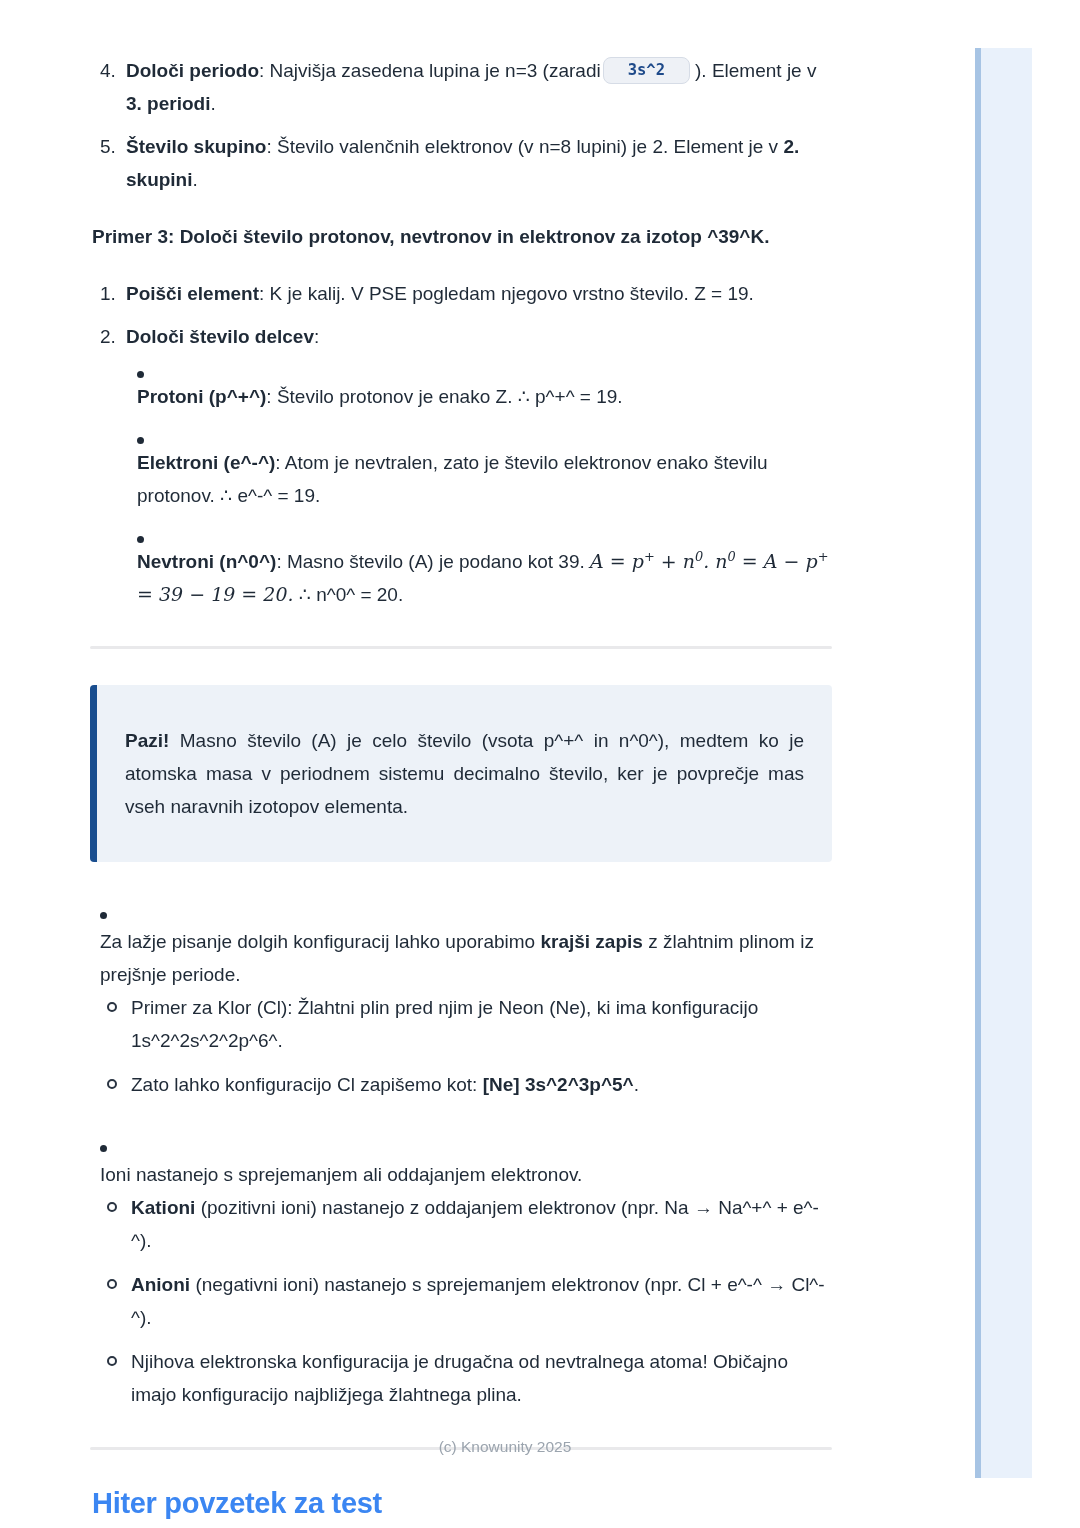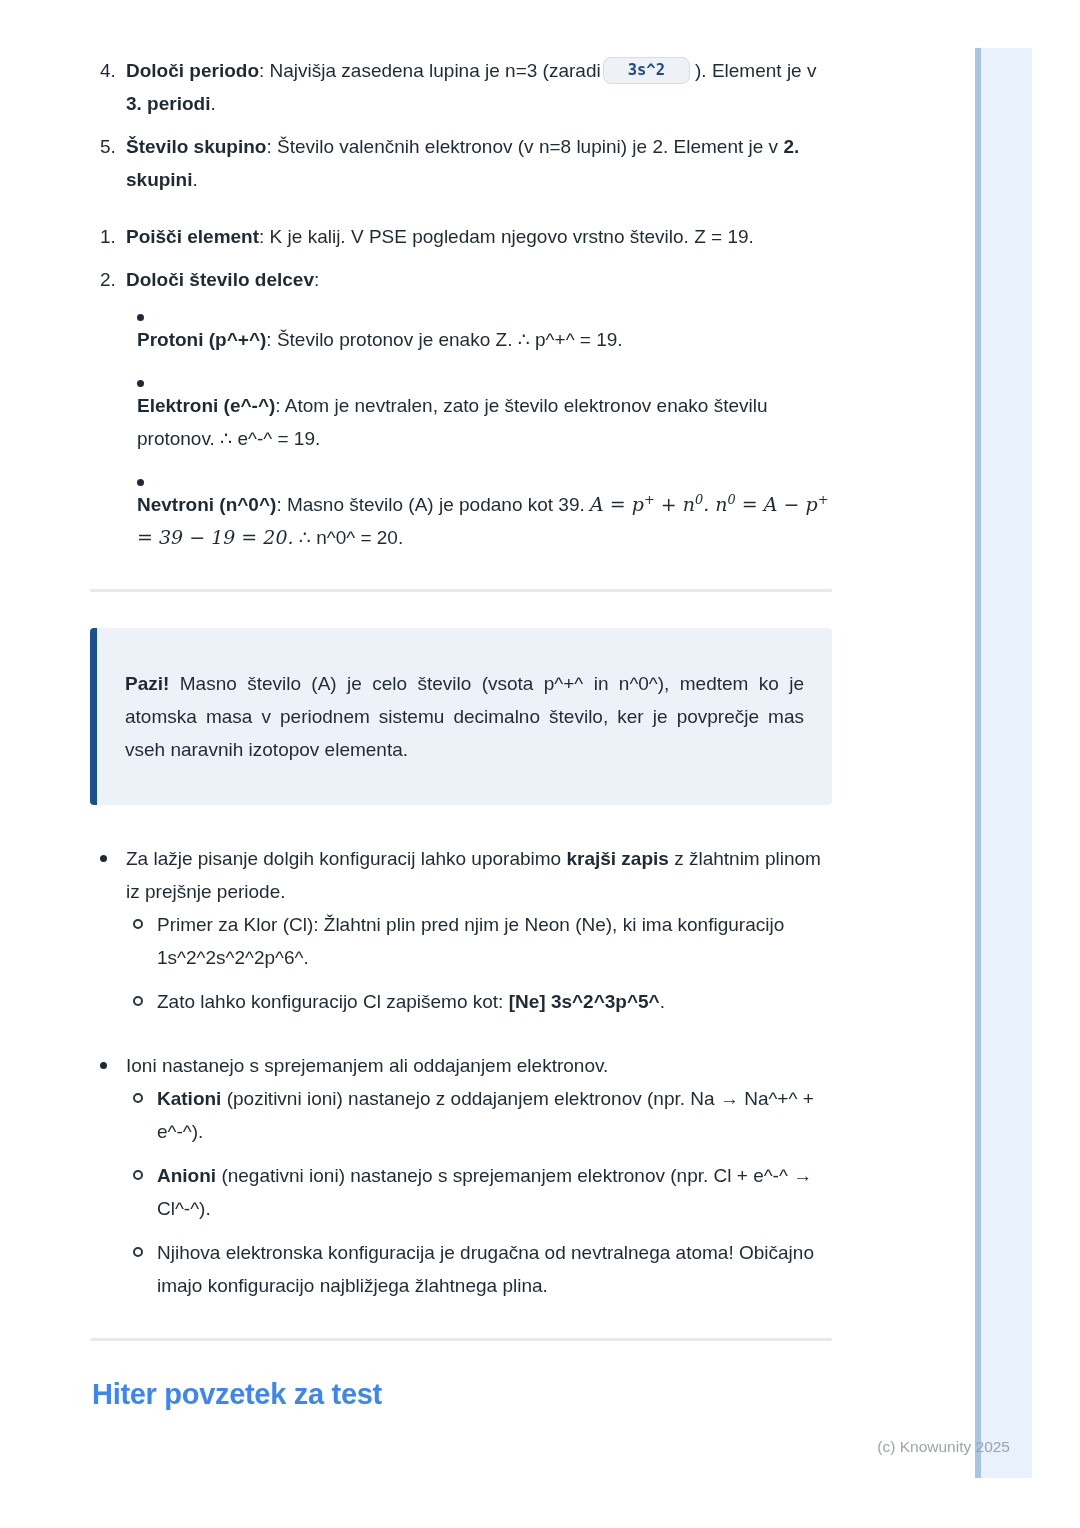--- a/index.html
+++ b/index.html
@@ -32,21 +32,21 @@
   
   .steps{padding-left:10px;}
   .marker-num{flex:0 0 26px;}
   
   .bullets{margin-left:11px;margin-top:5px;}
   .bullets .row{margin-bottom:11px;flex-direction:column;}
   .marker-disc{flex:0 0 22px;}
   .marker-disc::before{content:"";display:block;width:7px;height:7px;border-radius:50%;background:var(--text);margin-top:13px;}
   
   .notes{padding-left:10px;margin-bottom:25px;}
-  .notes > .row{margin-bottom:20px;}
+  .notes > .row{margin-bottom:20px;flex-direction:column;}
   .notes > .row > .marker-disc{flex:0 0 26px;}
   
   .subs{margin-left:7px;margin-top:0;}
   .subs .row{margin-bottom:11px;}
   .marker-circle{flex:0 0 24px;}
   .marker-circle::before{content:"";display:block;width:8px;height:8px;border:2px solid #2a3442;border-radius:50%;margin-top:11px;box-sizing:border-box;width:10px;height:10px;}
   
   .primer{font-weight:700;text-align:justify;margin:24px 0 24px 2px;}
   .steps-top{margin-bottom:24px;}
   
@@ -63,21 +63,21 @@
     background:var(--code-bg);border:1.5px solid var(--code-border);
     border-radius:8px;padding:2px 24px 3px;margin:0 5px 0 2px;
     display:inline-block;line-height:20px;position:relative;top:-2px;white-space:nowrap;
   }
   
   .math{font-family:"DejaVu Serif","Liberation Serif",serif;font-style:italic;}
   sup.math{font-size:0.68em;line-height:0;}
   
   .edge-strip{position:absolute;left:975px;top:48px;width:51px;height:1430px;background:var(--strip-bg);border-left:6px solid var(--strip-border);z-index:1;}
   
-  .footer{position:absolute;top:1436px;left:0;width:1010px;text-align:right;font-size:15.5px;line-height:22px;color:var(--footer);z-index:3;}
+  .footer{position:absolute;top:1436px;left:0;width:1010px;text-align:center;font-size:15.5px;line-height:22px;color:var(--footer);z-index:3;}
 </style>
 </head>
 <body>
 
 <div class="content">
 
   <ol class="steps steps-top" id="steps-top">
       <li class="row">
         <span class="marker-num">4.</span>
         <div class="li-body">
@@ -85,20 +85,21 @@
         </div>
       </li>
       <li class="row">
         <span class="marker-num">5.</span>
         <div class="li-body">
           <p><span class="b">Število skupino</span><span>: Število valenčnih elektronov (v n=8 lupini) je 2. Element je v </span><span class="b">2. skupini</span><span>.</span></p>
         </div>
       </li>
     </ol>
 
+  <p class="primer" id="primer3"><span class="b">Primer 3: Določi število protonov, nevtronov in elektronov za izotop ^39^K.</span></p>
 
   <ol class="steps" id="steps-primer">
       <li class="row">
         <span class="marker-num">1.</span>
         <div class="li-body">
           <p><span class="b">Poišči element</span><span>: K je kalij. V PSE pogledam njegovo vrstno število. Z = 19.</span></p>
         </div>
       </li>
       <li class="row">
         <span class="marker-num">2.</span>

